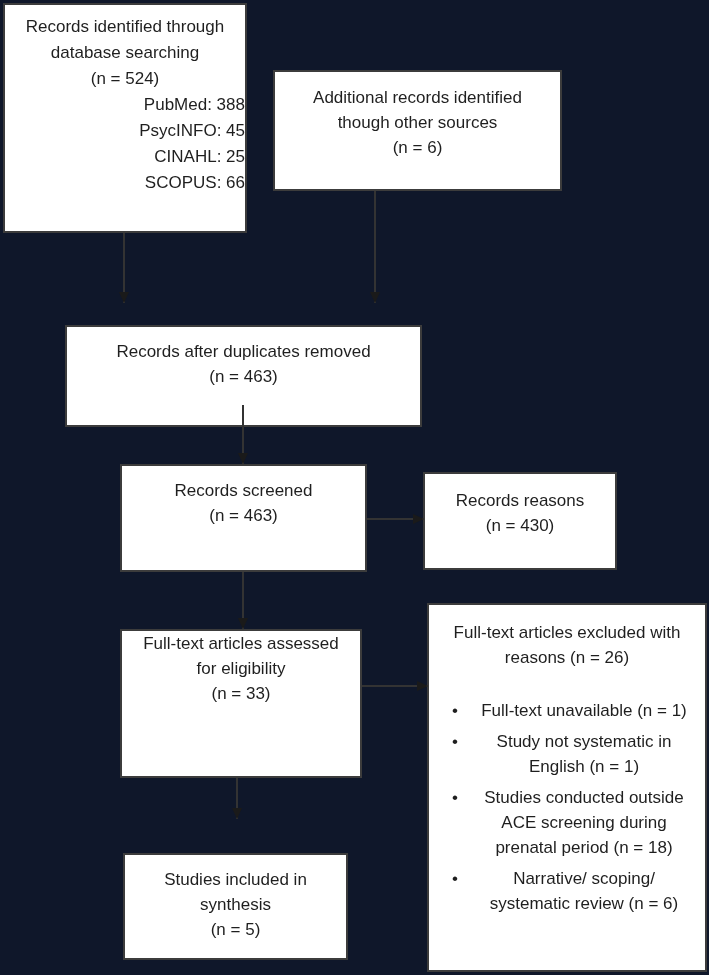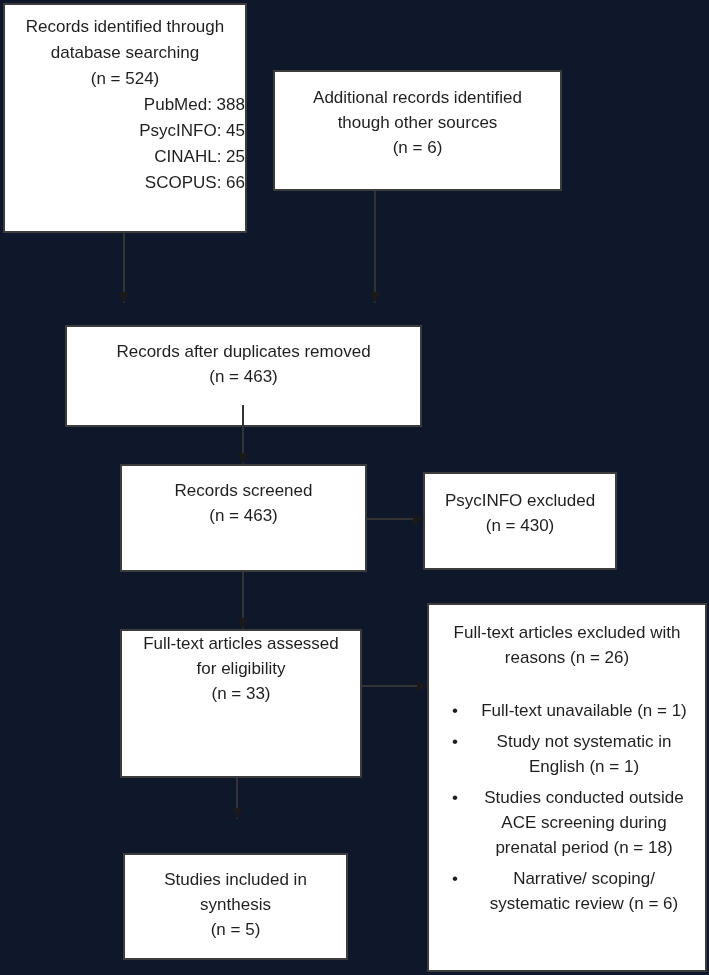--- a/index.html
+++ b/index.html
@@ -104,21 +104,21 @@
     <div>Records after duplicates removed</div>
     <div>(n = 463)</div>
   </div>
 
   <div class="box box-screened txt-c">
     <div>Records screened</div>
     <div>(n = 463)</div>
   </div>
 
   <div class="box box-rec-excluded txt-c">
-    <div>PsycINFO excluded</div>
+    <div>Records reasons</div>
     <div>(n = 430)</div>
   </div>
 
   <div class="box box-fulltext txt-c">
     <div>Full-text articles assessed</div>
     <div>for eligibility</div>
     <div>(n = 33)</div>
   </div>
 
   <div class="box box-ft-excluded">

